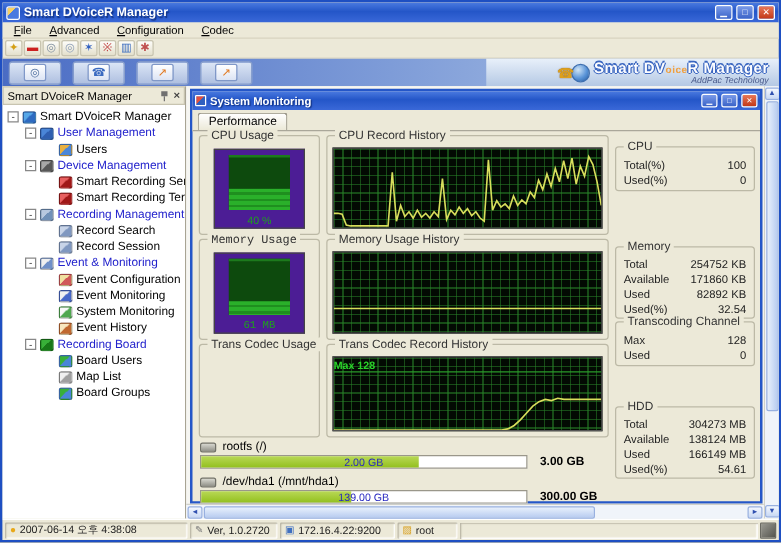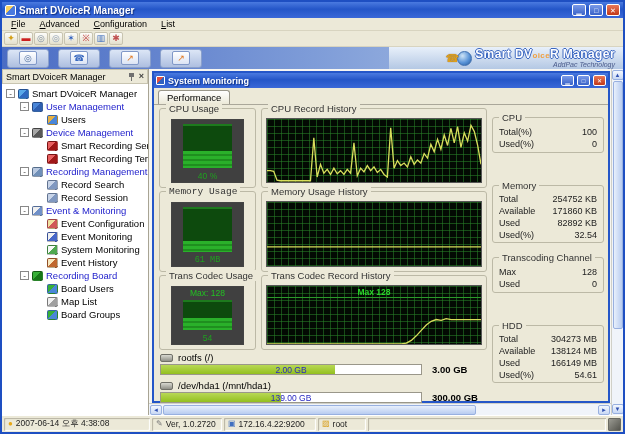--- a/index.html
+++ b/index.html
@@ -62,31 +62,31 @@
   .tabstrip{height:17px;display:flex;align-items:flex-end;padding-left:4px;border-bottom:1px solid #aaa79a;background:#ECE9D8;flex:none;}
   .tab{height:14px;padding:0 8px;font-size:9.5px;background:linear-gradient(#ffffff,#ECE9D8);border:1px solid #9a978a;border-bottom:none;
        border-radius:3px 3px 0 0;display:flex;align-items:center;}
   .content{flex:1;position:relative;}
   
   .group{position:absolute;border:1px solid #bcb9a6;border-radius:3px;}
   .glabel{position:absolute;top:-6px;left:6px;background:#ECE9D8;padding:0 3px;font-size:9.5px;color:#333;white-space:nowrap;}
   .gauge-group{left:5px;width:97px;}
   .hist-group{left:107px;width:226px;}
   .stat-group{left:338px;width:112px;}
-  .gauge-box{position:absolute;left:11px;right:11px;top:10px;bottom:4px;background:#404040;border:1px solid #444;}
+  .gauge-box{position:absolute;left:11px;right:11px;top:10px;bottom:4px;background:#4c1d95;border:1px solid #444;}
   .gauge-bar{position:absolute;left:11px;right:11px;top:4px;bottom:14px;background:#0d4a0d;border-top:2px solid #1d7a1d;overflow:hidden;}
   .gauge-bar.with-max{top:13px;}
   .gauge-fill{position:absolute;left:0;right:0;bottom:0;background:repeating-linear-gradient(180deg,#2ab02a 0 3px,#1f8f1f 3px 5px);}
   .gauge-value{position:absolute;left:0;right:0;bottom:1px;text-align:center;font-size:8.5px;color:#1fa01f;}
   .gauge-max{position:absolute;top:1px;left:0;right:0;text-align:center;font-size:8.5px;color:#22c022;}
   .chartarea{position:absolute;left:4px;right:4px;top:9px;bottom:4px;border:1px solid #555;background-color:#030a03;
     background-image:repeating-linear-gradient(90deg,rgba(40,130,40,.55) 0 1px,transparent 1px 7px),
                      repeating-linear-gradient(180deg,rgba(40,130,40,.55) 0 1px,transparent 1px 7px);}
   .chartarea svg{position:absolute;inset:0;width:100%;height:100%;}
-  .chart-overlay{position:absolute;top:1px;left:0;right:0;text-align:center;font-size:8.5px;font-weight:bold;color:#2ad42a;
+  .chart-overlay{position:absolute;top:1px;left:0;right:0;font-size:8.5px;font-weight:bold;color:#2ad42a;
                  border-bottom:1px solid #2a9a2a;z-index:2;}
   .stat-body{position:absolute;inset:6px 0 0 0;display:flex;flex-direction:column;justify-content:space-evenly;}
   .stat-row{display:flex;justify-content:space-between;padding:0 6px;font-size:9px;color:#222;}
   
   .disk-area{position:absolute;left:6px;top:247px;width:420px;}
   .disk-block{margin-bottom:5px;}
   .disk-head{display:flex;align-items:center;height:11px;margin-bottom:1px;}
   .disk-icon{width:13px;height:8px;background:linear-gradient(#d8d8d0,#909088);border:1px solid #707068;border-radius:2px;margin-right:5px;}
   .disk-name{font-size:9.5px;font-weight:normal;}
   .disk-row{display:flex;align-items:center;}
@@ -121,21 +121,21 @@
     <div class="title-text">Smart DVoiceR Manager</div>
     <div class="winbtn">▁</div>
     <div class="winbtn">□</div>
     <div class="winbtn close">✕</div>
   </div>
 
   <div class="menubar" id="menubar">
       <div class="menu-item">File</div>
       <div class="menu-item">Advanced</div>
       <div class="menu-item">Configuration</div>
-      <div class="menu-item">List</div>
+      <div class="menu-item">Codec</div>
     </div>
 
   <div class="toolbar-small" id="toolbarSmall">
       <div class="sicon">
         <span style="color: rgb(212, 160, 23);">✦</span>
       </div>
       <div class="sicon">
         <span style="color: rgb(204, 32, 32);">▬</span>
       </div>
       <div class="sicon">
@@ -319,27 +319,20 @@
               <span class="glabel">Memory Usage</span>
               <div class="gauge-box">
                 <div class="gauge-bar">
                   <div class="gauge-fill" style="height: 25%;"></div>
                 </div>
                 <div class="gauge-value">61 MB</div>
               </div>
             </div>
             <div class="group gauge-group" style="top: 170px; height: 75px;">
               <span class="glabel">Trans Codec Usage</span>
-              <div class="gauge-box">
-                <div class="gauge-max">Max: 128</div>
-                <div class="gauge-bar with-max">
-                  <div class="gauge-fill" style="height: 42%;"></div>
-                </div>
-                <div class="gauge-value">54</div>
-              </div>
             </div>
             <div class="group hist-group" style="top: 3px; height: 80px;">
               <span class="glabel">CPU Record History</span>
               <div class="chartarea">
                 <svg viewBox="0 0 100 100" preserveAspectRatio="none">
                   <polyline points="0.00,82.00 1.56,82.00 3.13,83.00 4.69,97.00 6.25,98.00 7.81,98.00 9.38,98.00 10.94,98.00 12.50,98.00 14.06,98.00 15.63,98.00 17.19,98.00 18.75,98.00 20.31,98.00 21.88,30.00 23.44,92.00 25.00,72.00 26.56,86.00 28.13,80.00 29.69,88.00 31.25,78.00 32.81,87.00 34.38,82.00 35.94,88.00 37.50,80.00 39.06,86.00 40.63,38.00 42.19,90.00 43.75,78.00 45.31,84.00 46.88,74.00 48.44,82.00 50.00,76.00 51.56,85.00 53.13,80.00 54.69,88.00 56.25,92.00 57.81,14.00 59.38,78.00 60.94,66.00 62.50,74.00 64.06,70.00 65.63,76.00 67.19,60.00 68.75,72.00 70.31,65.00 71.88,70.00 73.44,55.00 75.00,62.00 76.56,40.00 78.13,52.00 79.69,32.00 81.25,48.00 82.81,25.00 84.38,42.00 85.94,15.00 87.50,38.00 89.06,12.00 90.63,45.00 92.19,22.00 93.75,35.00 95.31,10.00 96.88,20.00 98.44,42.00 100.00,72.00" fill="none" stroke="#d8de5c" stroke-width="1.3" vector-effect="non-scaling-stroke"></polyline>
                 </svg>
               </div>
             </div>
             <div class="group hist-group" style="top: 86px; height: 81px;">
@@ -365,21 +358,21 @@
                 <div class="stat-row">
                   <span>Total(%)</span>
                   <span>100</span>
                 </div>
                 <div class="stat-row">
                   <span>Used(%)</span>
                   <span>0</span>
                 </div>
               </div>
             </div>
-            <div class="group stat-group" style="top: 80px; height: 58px;">
+            <div class="group stat-group" style="top: 92px; height: 58px;">
               <span class="glabel">Memory</span>
               <div class="stat-body">
                 <div class="stat-row">
                   <span>Total</span>
                   <span>254752 KB</span>
                 </div>
                 <div class="stat-row">
                   <span>Available</span>
                   <span>171860 KB</span>
                 </div>

